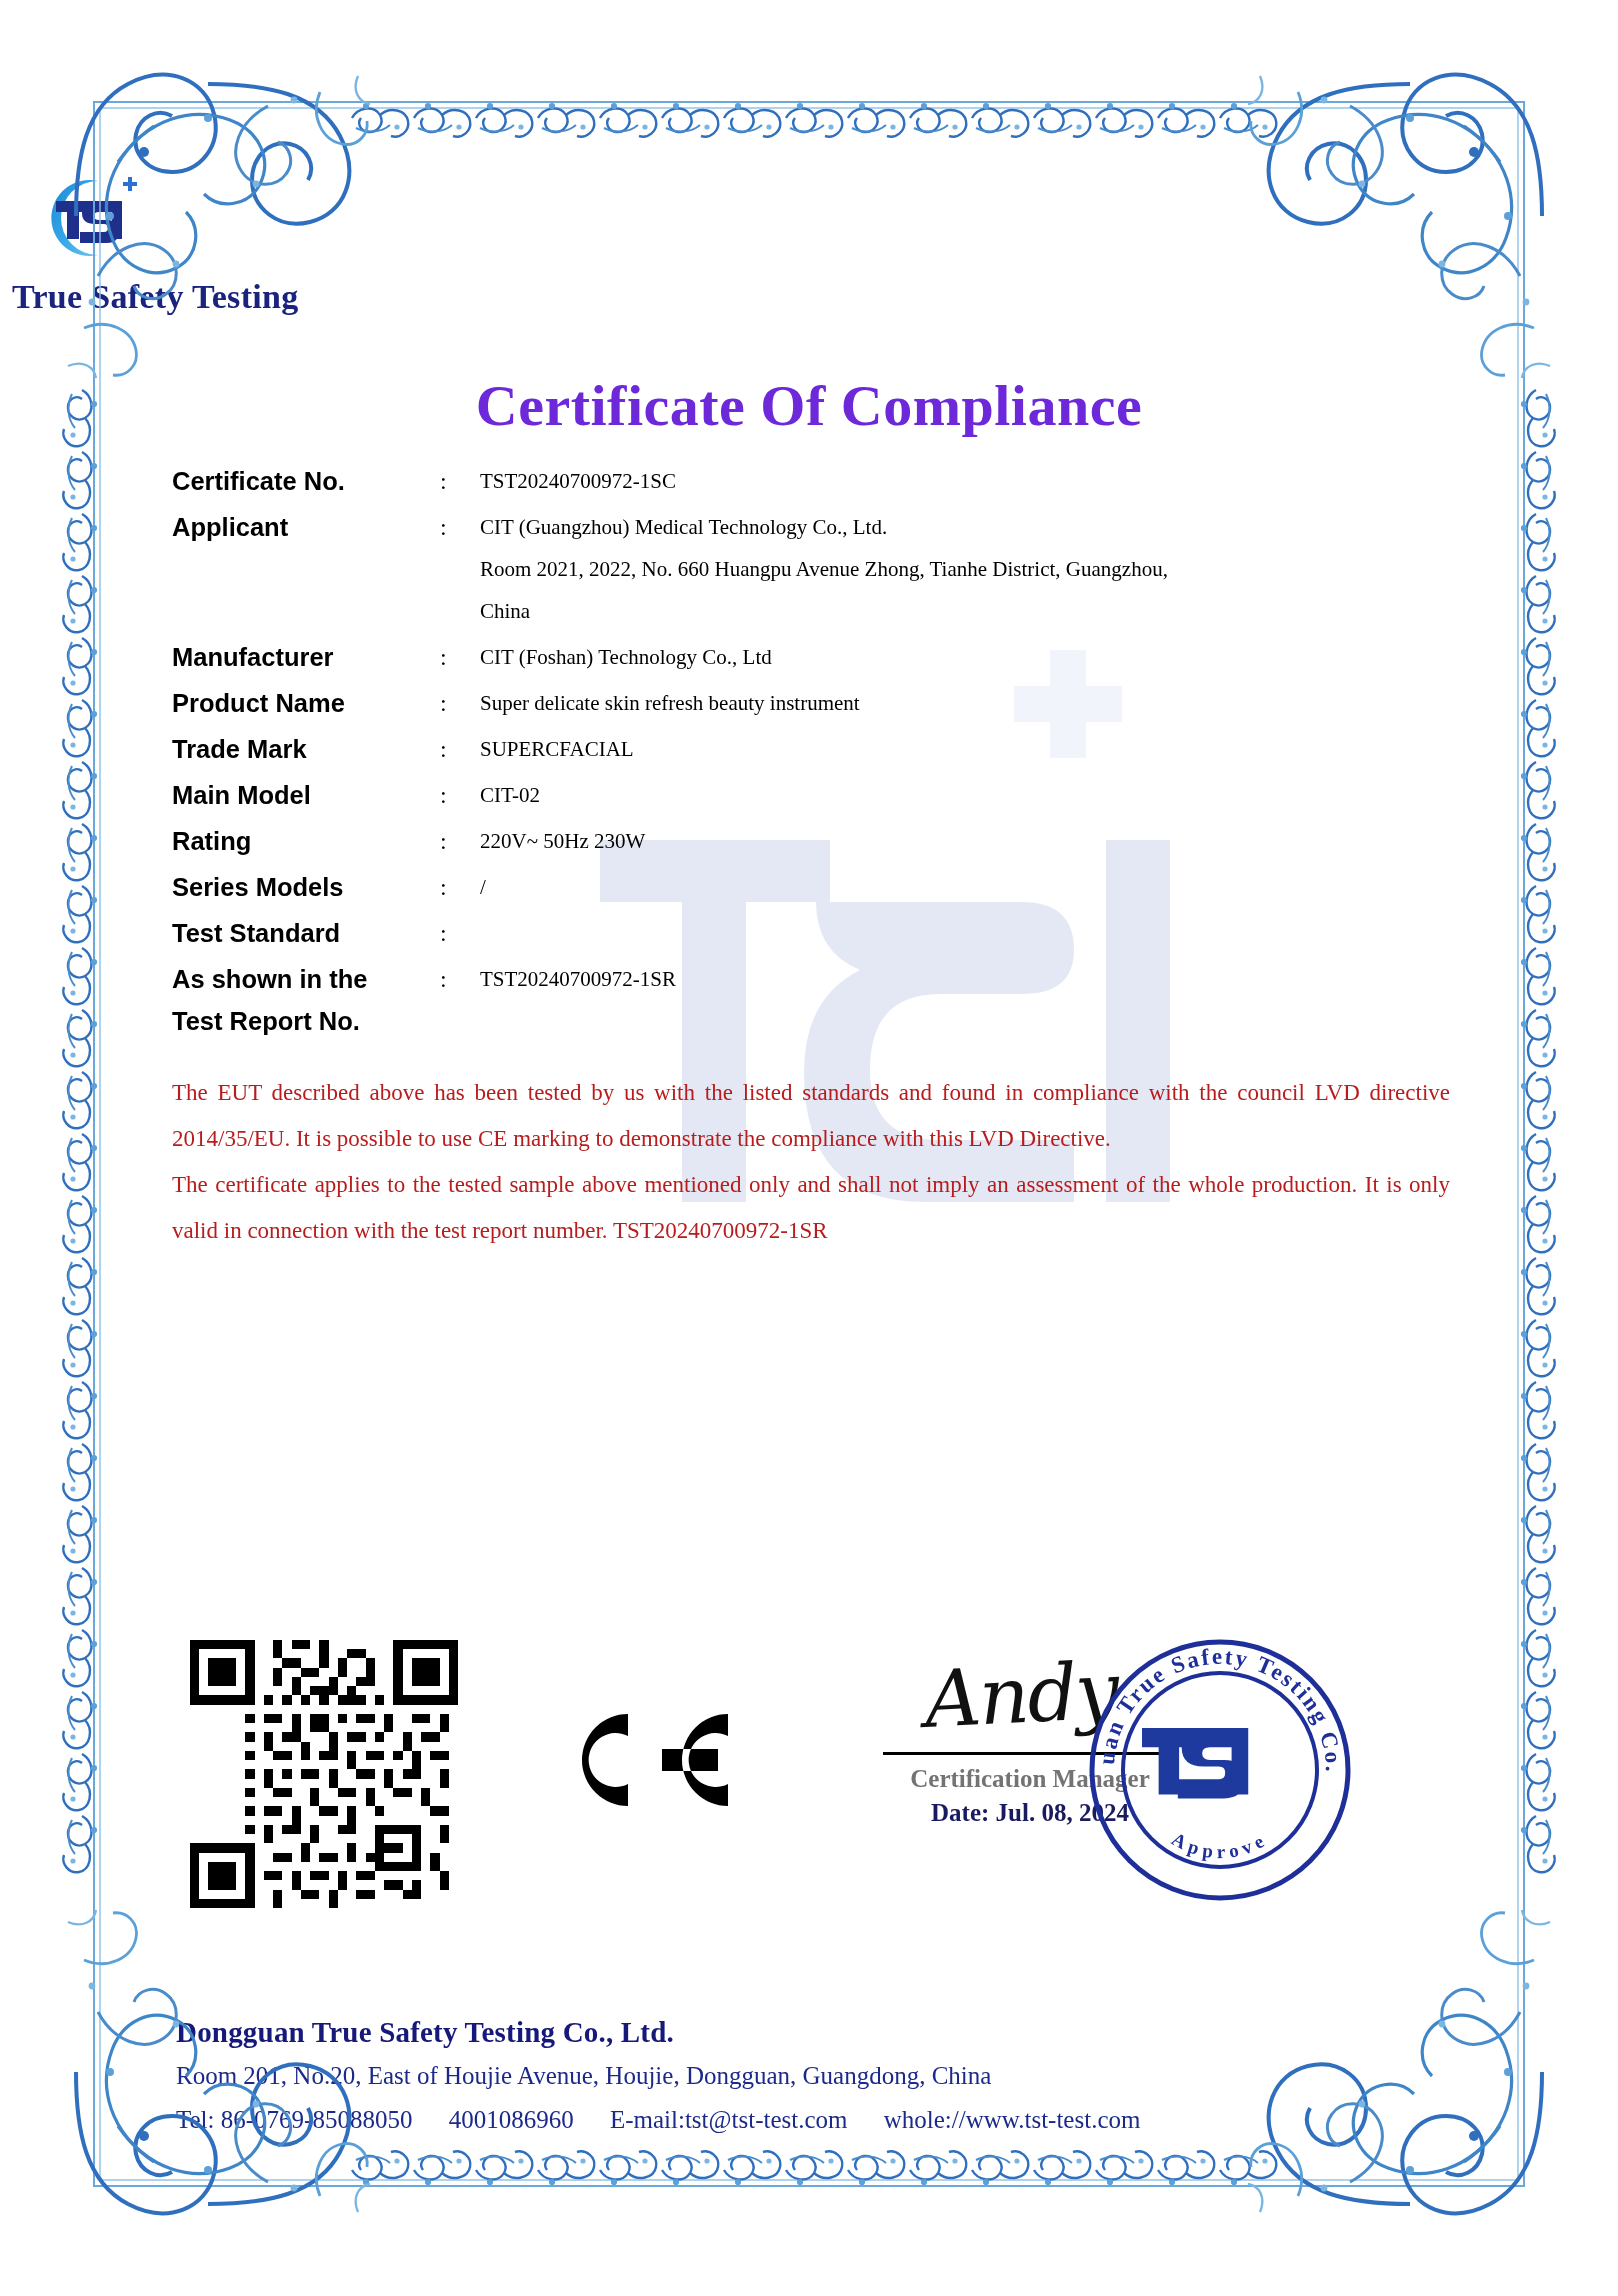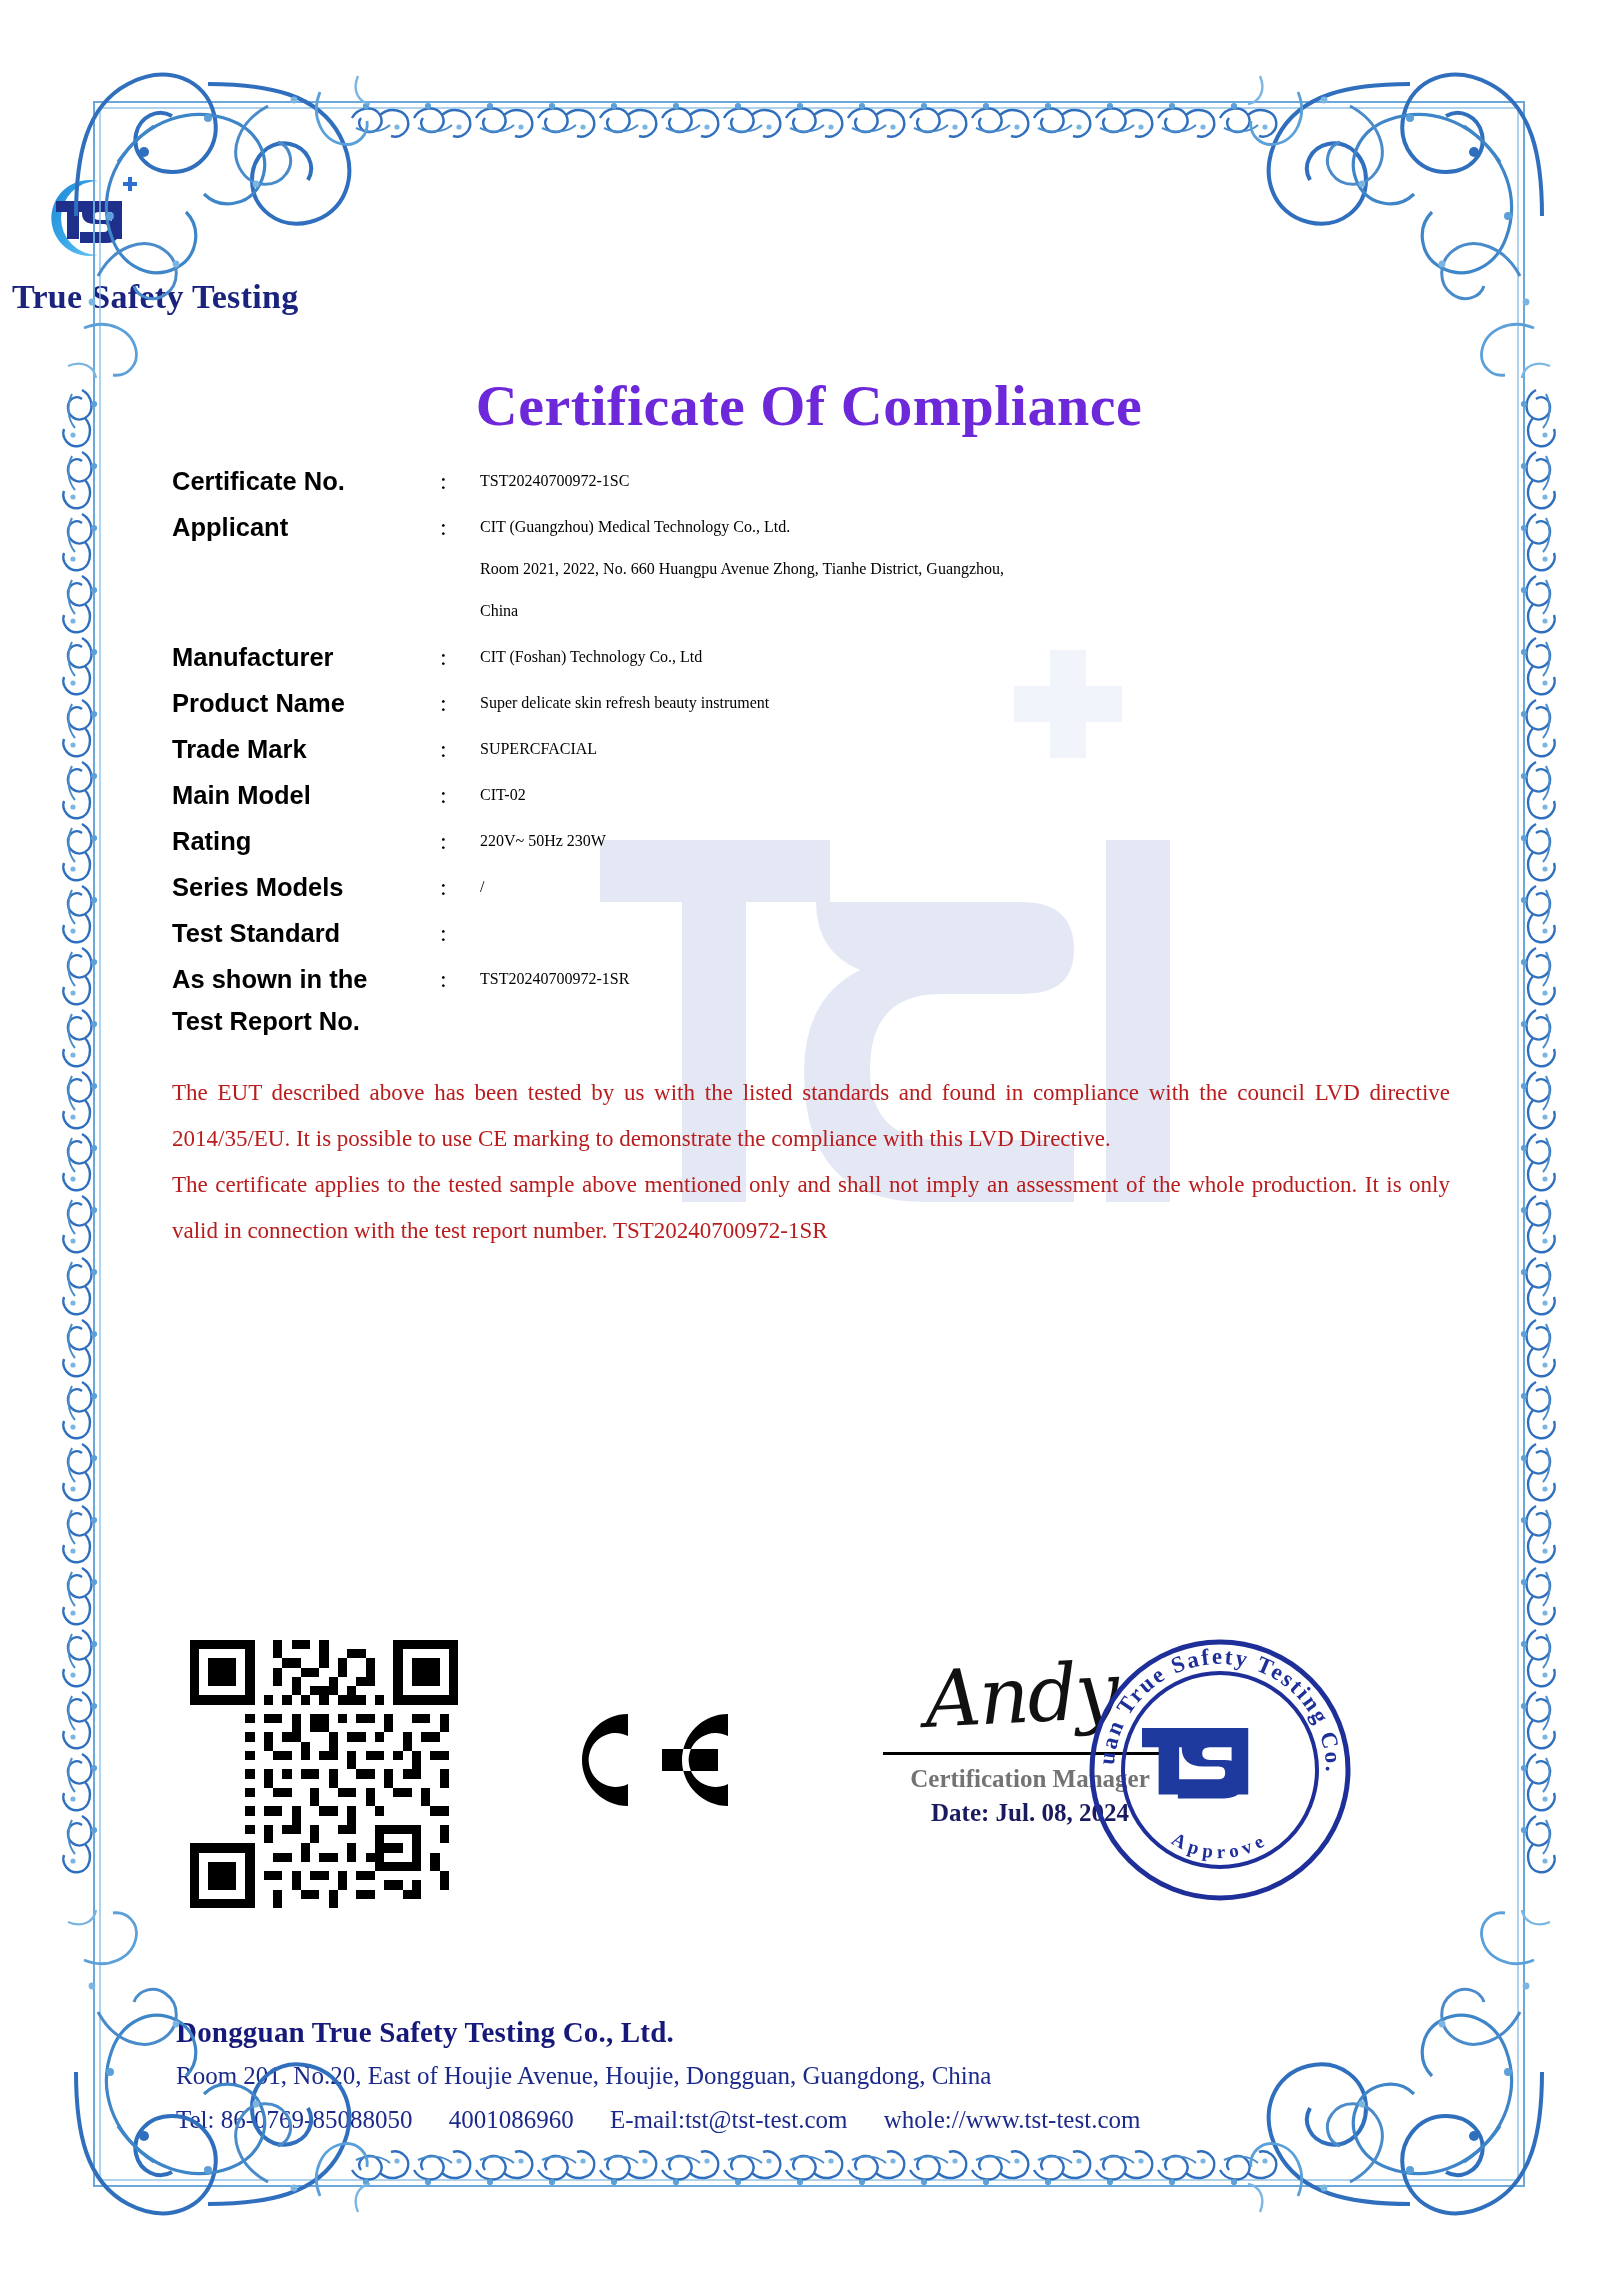--- a/index.html
+++ b/index.html
@@ -92,21 +92,21 @@
   }
   .fcolon {
     width: 40px;
     flex: 0 0 40px;
     font-size: 24px;
     line-height: 42px;
     color: #000;
   }
   .fvalue {
     flex: 1 1 auto;
-    font-size: 16px;
+    font-size: 21px;
     line-height: 42px;
     color: #000;
     font-family: "Liberation Serif", serif;
   }
   .fvalue .sub { display: block; }
   .label-stack { line-height: 42px; }
 
   
   .body-text {
     position: absolute;

